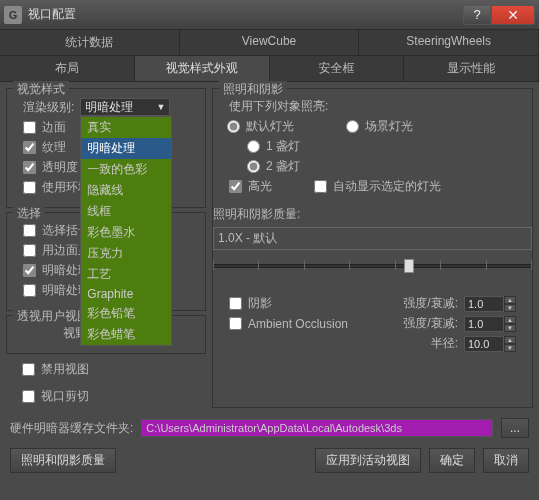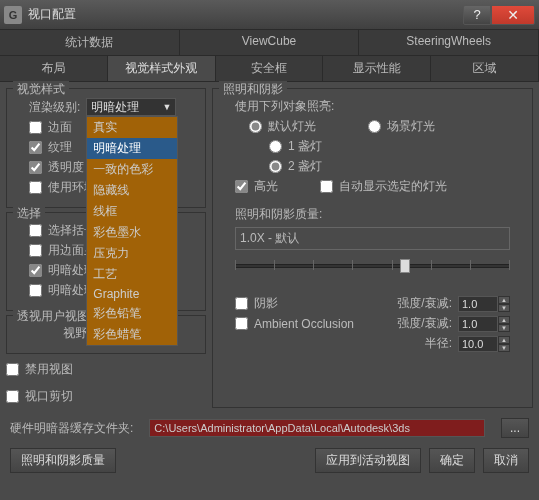--- a/index.html
+++ b/index.html
@@ -13,45 +13,45 @@
 .winbtn.close{background:linear-gradient(#e04a3a,#c0392b);border-radius:0 2px 2px 0;width:44px;font-size:14px}
 .tabs{display:flex;background:#3a3a3a;border-bottom:1px solid #2a2a2a}
 .tab{flex:1;text-align:center;padding:4px 0;color:#bbb;cursor:pointer;border-right:1px solid #2a2a2a}
 .subtabs{display:flex;background:#3a3a3a;border-bottom:1px solid #2a2a2a}
 .subtab{flex:1;text-align:center;padding:4px 0;color:#bbb;cursor:pointer;border-right:1px solid #2a2a2a}
 .subtab.active{background:#4a4a4a;color:#ddd}
 .content{display:flex;padding:6px;gap:6px}
 .col{display:flex;flex-direction:column;gap:4px}
 .col.left{width:200px}
 .col.right{flex:1}
-.group{border:1px solid #333;padding:6px 22px 8px;position:relative;color:#bbb}
+.group{border:1px solid #333;padding:6px 0 8px;position:relative;color:#bbb}
 .group-title{position:absolute;top:-8px;left:6px;background:#4a4a4a;padding:0 4px;color:#bbb}
-.row{display:flex;align-items:center;gap:6px;margin:3px 0;color:#bbb}
+.row{display:flex;align-items:center;gap:6px;margin:3px 16px;color:#bbb}
 .row label{color:#bbb}
 input[type=checkbox],input[type=radio]{accent-color:#888}
 .dropdown{width:90px;height:18px;background:#333;border:1px solid #555;color:#ddd;padding:0 4px;display:flex;align-items:center;justify-content:space-between;cursor:pointer;position:relative}
 .dropdown .arrow{font-size:9px}
-.dd-list{position:absolute;top:17px;left:-1px;width:92px;background:#a16207;border:1px solid #555;z-index:100}
+.dd-list{position:absolute;top:17px;left:-1px;width:92px;background:#4d7c0f;border:1px solid #555;z-index:100}
 .dd-item{padding:2px 6px;color:#ccc;cursor:pointer}
 .dd-item.sel{background:#2a5a8a;color:#fff}
 .spinner{display:flex;align-items:flex-start}
 .spinner input{width:40px;height:16px;background:#333;border:1px solid #555;color:#ddd;padding:0 3px;font-size:11px}
 .spinbtns{display:flex;flex-direction:column}
 .spinbtn{width:12px;height:8px;background:#555;border:1px solid #333;font-size:6px;line-height:6px;text-align:center;color:#ccc;cursor:pointer}
 .quality-box{border:1px solid #666;padding:2px 4px;color:#bbb;margin:4px 0}
 .slider-wrap{position:relative;height:22px;margin:6px 0}
 .slider-track{position:absolute;top:8px;left:0;right:0;height:4px;background:#333;border:1px solid #222}
 .slider-ticks{position:absolute;top:4px;left:0;right:0;display:flex;justify-content:space-between}
 .tick{width:1px;height:10px;background:#666}
 .slider-thumb{position:absolute;top:3px;left:60%;width:10px;height:14px;background:#ddd;border:1px solid #888;cursor:pointer}
 .btn{background:linear-gradient(#555,#444);border:1px solid #333;color:#ddd;padding:3px 10px;cursor:pointer}
 .bottom{display:flex;padding:6px 10px;gap:8px;align-items:center}
 .bottom .spacer{flex:1}
-.path-row{display:flex;align-items:center;gap:16px;padding:4px 10px;color:#bbb}
-.path-input{flex:1;background:#7f1d1d;border:1px solid #555;color:#ccc;padding:2px 4px;height:18px;font-size:11px;overflow:hidden;text-overflow:ellipsis;white-space:nowrap}
+.path-row{display:flex;align-items:center;gap:8px;padding:4px 10px;color:#bbb}
+.path-input{flex:1;background:#a21caf;border:1px solid #555;color:#ccc;padding:2px 4px;height:18px;font-size:11px;overflow:hidden;text-overflow:ellipsis;white-space:nowrap}
 .dots{width:28px;padding:2px 0;text-align:center}
 .ind{margin-left:14px}
 </style>
 </head>
 <body>
 
 <div class="titlebar">
   <div class="app-icon">G</div>
   <div class="title">视口配置</div>
   <div class="winbtns">
@@ -63,21 +63,20 @@
 <div class="tabs">
   <div class="tab">统计数据</div>
   <div class="tab">ViewCube</div>
   <div class="tab">SteeringWheels</div>
 </div>
 <div class="subtabs">
   <div class="subtab">布局</div>
   <div class="subtab active">视觉样式外观</div>
   <div class="subtab">安全框</div>
   <div class="subtab">显示性能</div>
-  <div class="subtab">区域</div>
 </div>
 
 <div class="content">
   <div class="col left">
     <div class="group">
       <div class="group-title">视觉样式</div>
       <div class="row">
         <span>渲染级别:</span>
         <div class="dropdown">
           <span>明暗处理</span>

